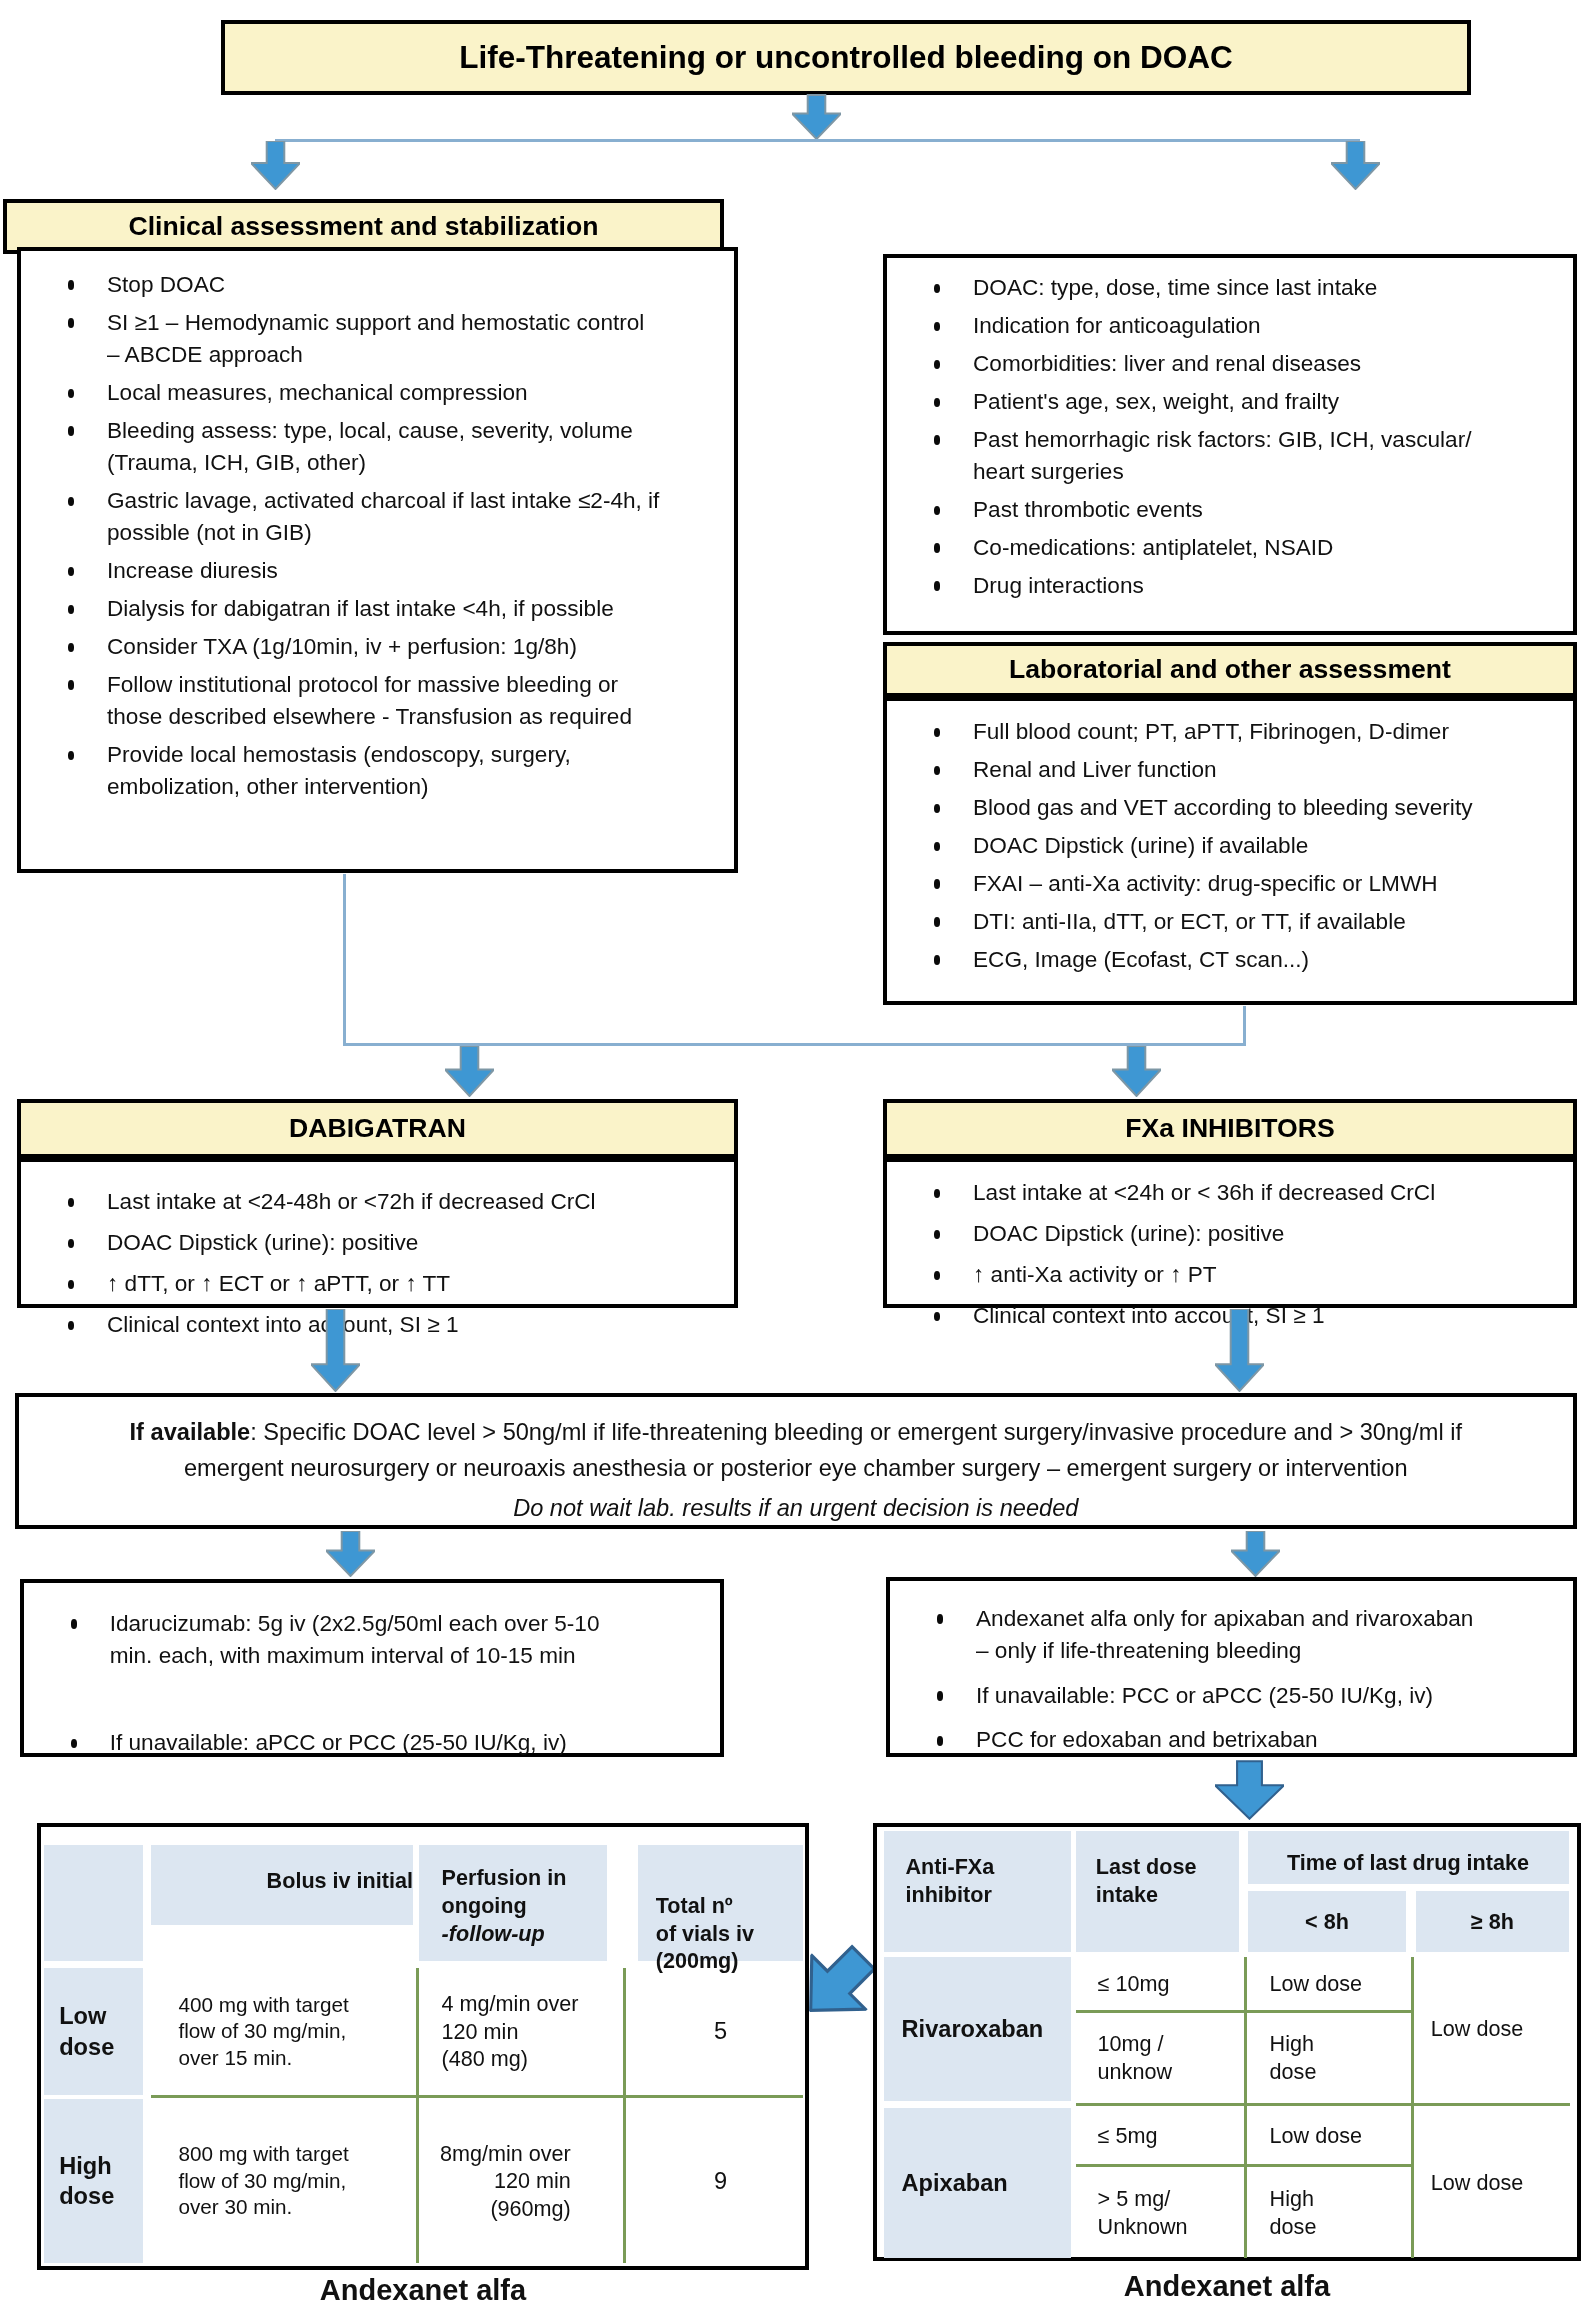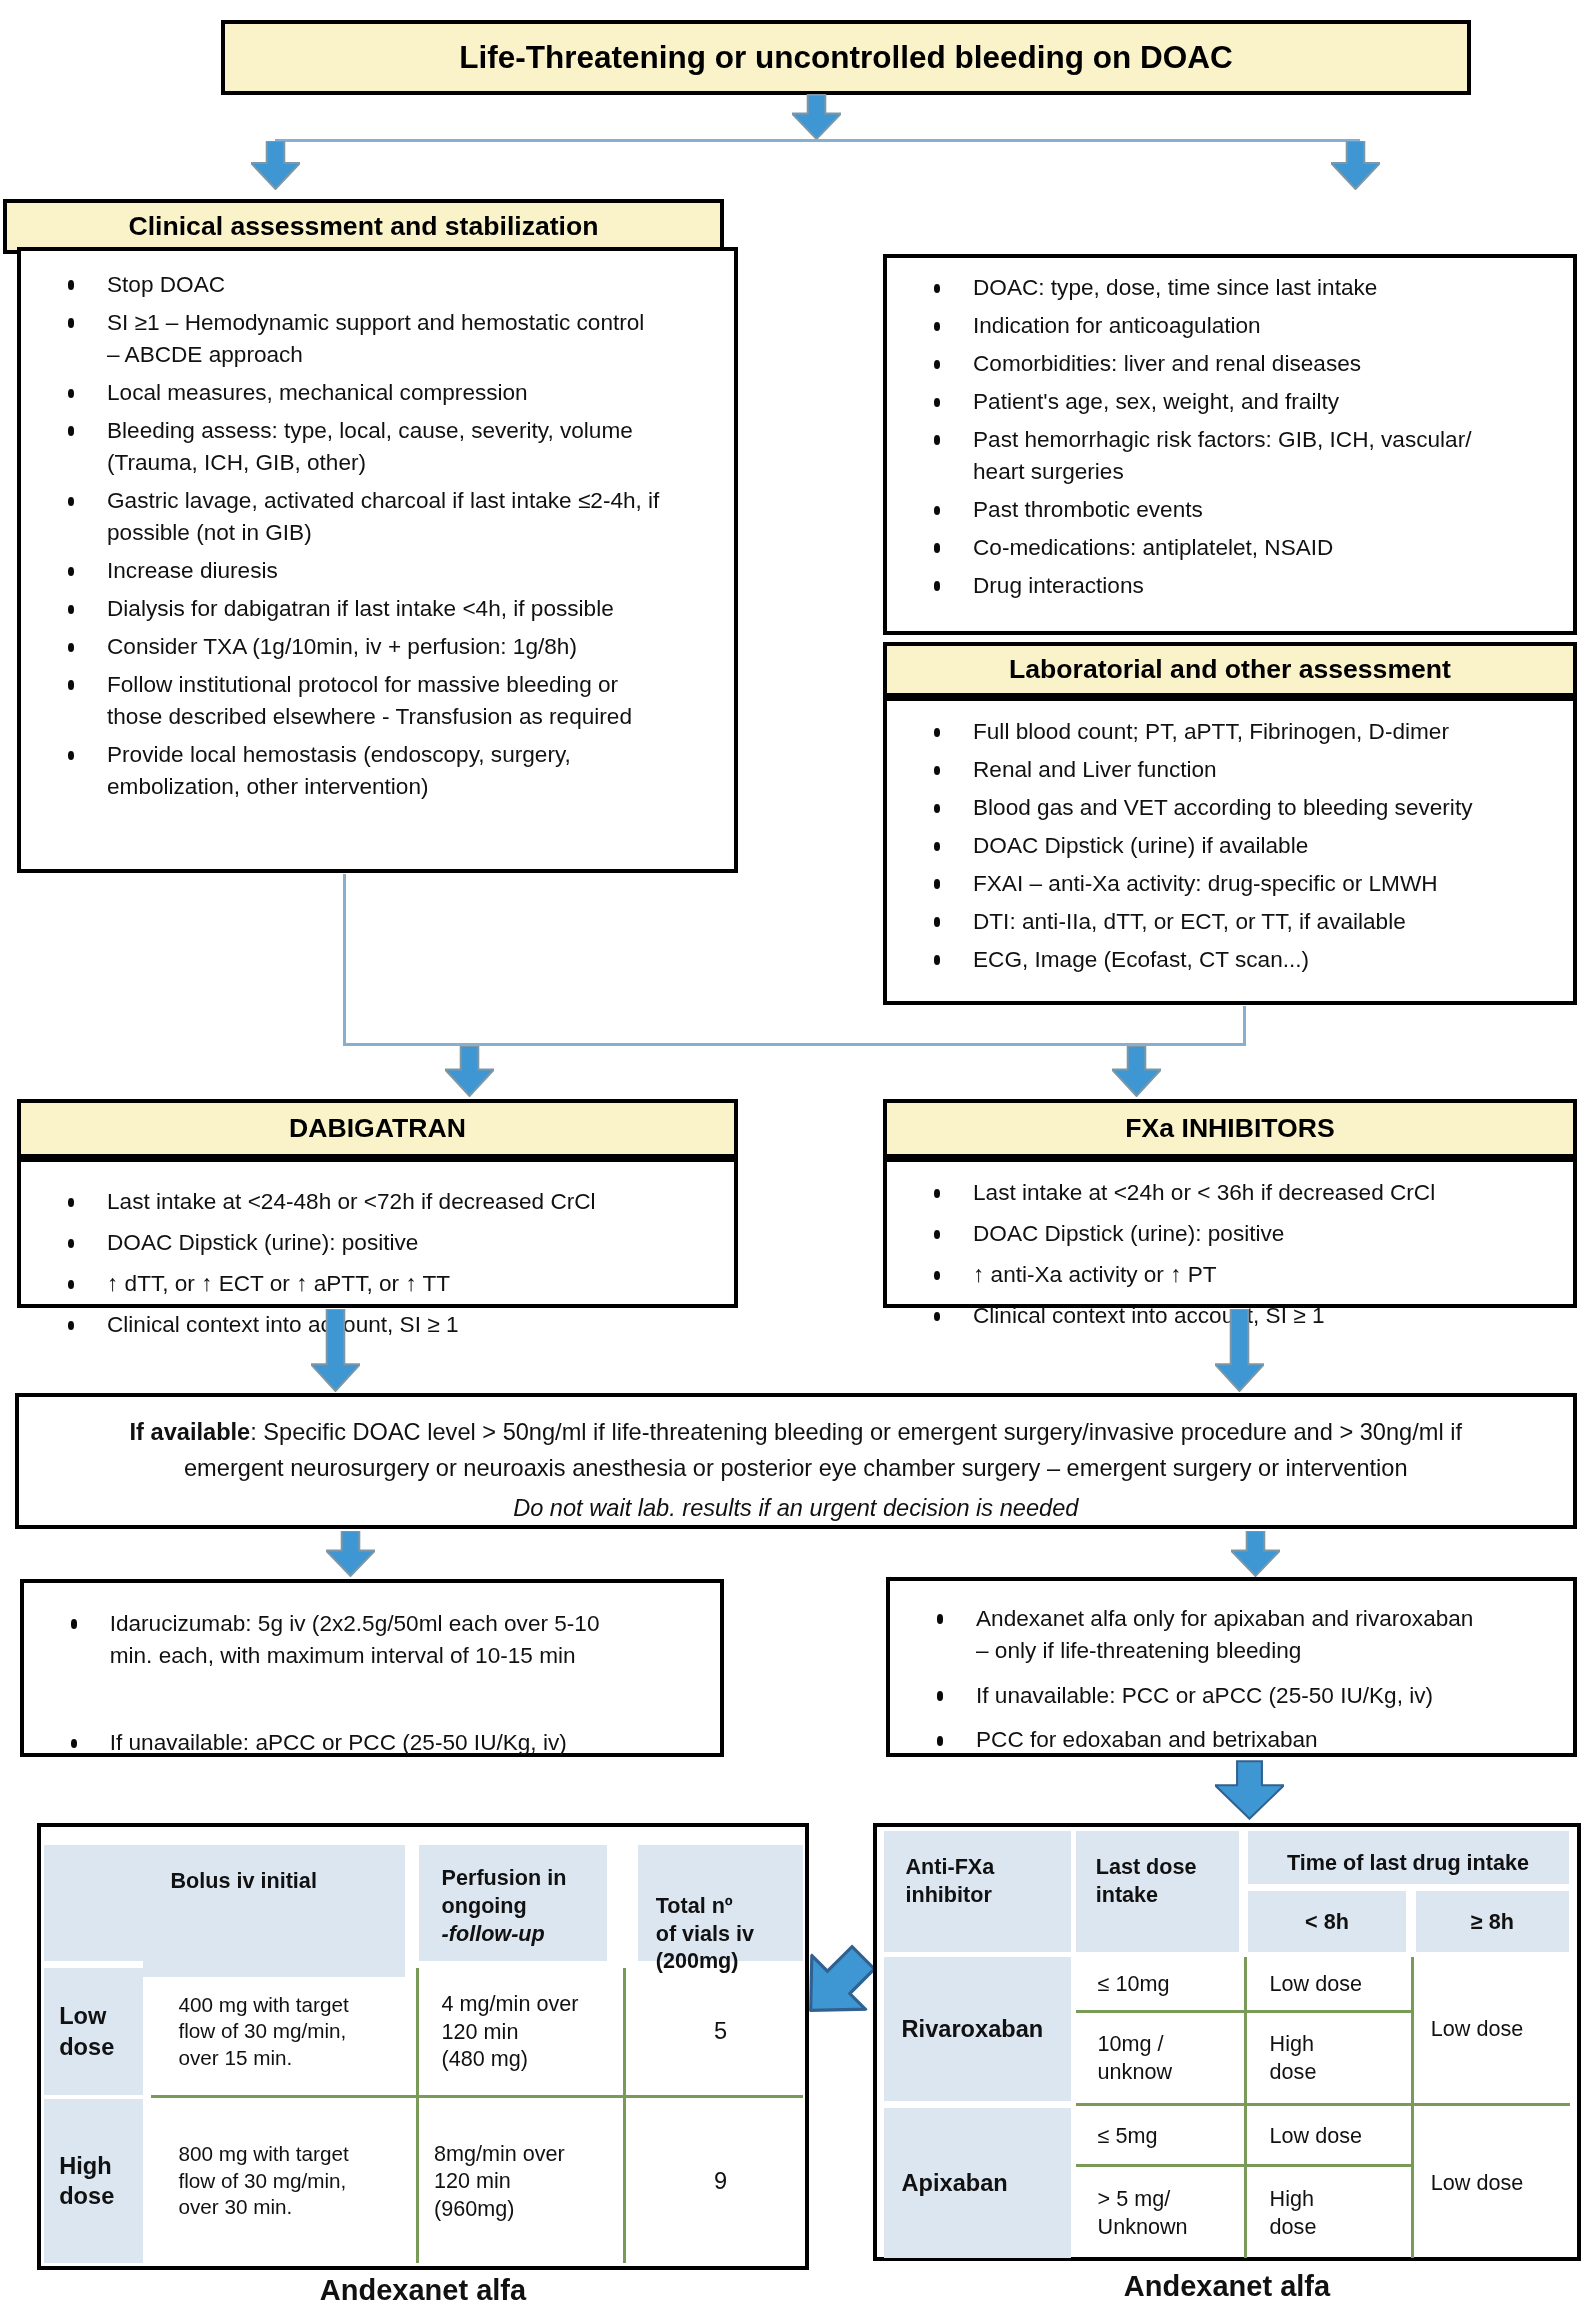--- a/index.html
+++ b/index.html
@@ -175,21 +175,21 @@
     <polygon points="32,2 68,2 68,40 100,40 50,93 0,40 32,40" fill="#3e97d3" stroke="#31618e" stroke-width="3"></polygon>
   </svg>
 
   <svg class="arrow" style="left:798px;top:1944px;width:79px;height:79px;transform:rotate(45deg);" viewBox="0 0 100 100">
     <polygon points="30,4 70,4 70,48 98,48 50,98 2,48 30,48" fill="#3e97d3" stroke="#31618e" stroke-width="4"></polygon>
   </svg>
 
   <div class="box" style="left:37px;top:1823px;width:772px;height:447px;">
 
     <div class="cell bluecell" style="left:3.4px;top:17.7px;width:99px;height:116px;"></div>
-    <div class="cell bluecell bold" style="left:102px;top:17.7px;width:262px;height:132px;padding:22.6px 0 0 27.5px;">
+    <div class="cell bluecell bold" style="left:110px;top:17.7px;width:262px;height:80px;padding:22.6px 0 0 27.5px;text-align:right;">
       <span>Bolus iv initial</span>
     </div>
     <div class="cell bluecell" style="left:378px;top:17.7px;width:188px;height:116px;padding:19.7px 0 0 22.6px;">
       <span><span class="bold pre">Perfusion in
 ongoing</span><br>
       <span class="bold ital">-follow-up</span></span>
     </div>
     <div class="cell bluecell bold pre" style="left:597px;top:17.7px;width:165px;height:116px;padding:19.7px 0 0 17.7px;">
       <span class="pre">Total nº
 of vials iv
@@ -216,21 +216,21 @@
 
     <div class="cell bluecell bold vmid pre" style="left:3.4px;top:272px;width:99px;height:164px;padding-left:14.8px;font-size:23.6px;">
       <span class="pre">High
 dose</span>
     </div>
     <div class="cell vmid" style="left:110px;top:272px;width:262px;height:164px;padding-left:27.5px;font-size:20.7px;">
       <span class="pre">800 mg with target
 flow of 30 mg/min,
 over 30 min.</span>
     </div>
-    <div class="cell vmid" style="left:378px;top:272px;width:188px;height:164px;padding-left:15px;">
+    <div class="cell vmid" style="left:378px;top:272px;width:188px;height:164px;padding-left:21px;text-align:right;">
       <span class="pre">8mg/min over
 120 min
 (960mg)</span>
     </div>
     <div class="cell ctr" style="left:597px;top:272px;width:165px;height:164px;font-size:23.6px;">
       <span>9</span>
     </div>
 
     <div class="gline" style="left:375px;top:141px;width:3px;height:295px;"></div>
     <div class="gline" style="left:582px;top:141px;width:3px;height:295px;"></div>

